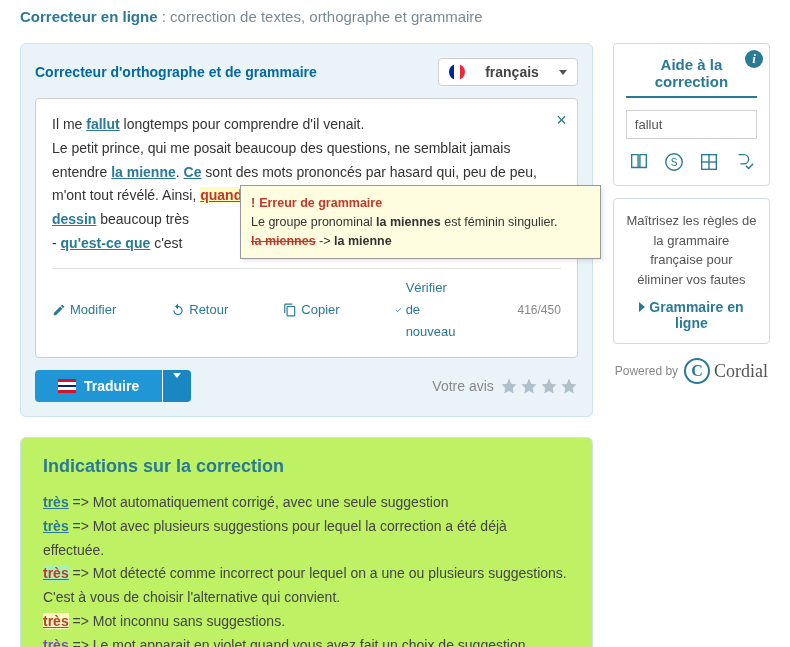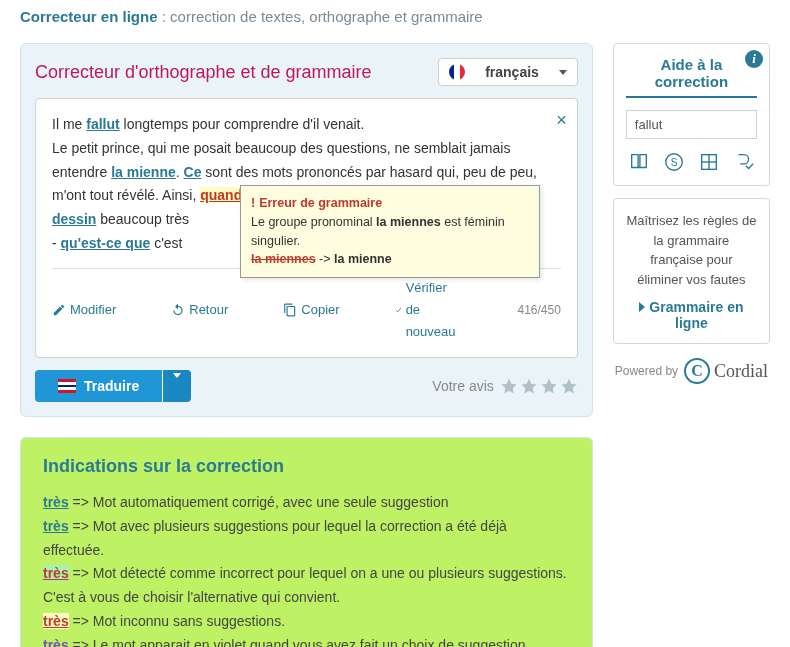--- a/index.html
+++ b/index.html
@@ -4,33 +4,33 @@
   <style>
     * { box-sizing: border-box; margin: 0; padding: 0; }
     body { font-family: -apple-system, BlinkMacSystemFont, "Segoe UI", Arial, sans-serif; background: #fff; color: #333; padding: 8px 20px; font-size: 14px; }
     .page-title { color: #2a7a95; font-size: 15px; font-weight: 600; margin-bottom: 18px; }
     .page-title .sub { color: #7a8a95; font-weight: 400; }
     .layout { display: flex; gap: 20px; }
     .main-col { flex: 1; }
     .side-col { width: 190px; }
     .panel { background: #eaf3f7; border: 1px solid #cfe3ec; border-radius: 6px; padding: 14px; }
     .panel-header { display: flex; justify-content: space-between; align-items: center; margin-bottom: 12px; }
-    .panel-title { color: #be185d; font-weight: 400; font-size: 18px; }
+    .panel-title { color: #0369a1; font-weight: 700; font-size: 14px; }
     .lang-select { background: #fff; border: 1px solid #d0d0d0; border-radius: 4px; padding: 5px 10px; display: flex; align-items: center; gap: 20px; color: #444; cursor: pointer; font-weight: bold; }
     .flag-fr { width: 16px; height: 16px; border-radius: 50%; background: linear-gradient(to right, #002395 33%, #fff 33% 66%, #ED2939 66%); display: inline-block; }
     .caret { width: 0; height: 0; border-left: 4px solid transparent; border-right: 4px solid transparent; border-top: 5px solid #555; }
     .editor-box { background: #fff; border: 1px solid #d0d0d0; border-radius: 4px; position: relative; padding: 14px 16px; line-height: 1.7; color: #333; }
     .close-x { position: absolute; top: 6px; right: 10px; color: #2a7a95; font-size: 18px; cursor: pointer; }
     .u { text-decoration: underline; }
     .blue { color: #2a7a95; font-weight: 600; }
     .violet { color: #7b4db8; font-weight: 600; }
     .red { color: #c0392b; font-weight: 600; }
     .hl-yellow { background: #fffbc2; }
     .hl-green { background: #a6f2b5; }
-    .tooltip { position: absolute; left: 204px; top: 86px; width: 300px; background: #fefde0; border: 1px solid #999; padding: 8px 10px; font-size: 12.5px; line-height: 1.5; box-shadow: 2px 2px 4px rgba(0,0,0,0.1); }
+    .tooltip { position: absolute; left: 204px; top: 86px; width: 361px; background: #fefde0; border: 1px solid #999; padding: 8px 10px; font-size: 12.5px; line-height: 1.5; box-shadow: 2px 2px 4px rgba(0,0,0,0.1); }
     .tooltip .err-title { color: #c0392b; font-weight: 700; }
     .tooltip .excl { color: #c0392b; font-weight: 700; margin-right: 4px; }
     .tooltip .strike { color: #c0392b; text-decoration: line-through; font-weight: 700; }
     .toolbar { display: flex; align-items: center; border-top: 1px solid #e0e0e0; margin-top: 12px; padding-top: 8px; font-size: 13px; gap: 41px; }
     .tb-btn { display: flex; align-items: center; gap: 4px; color: #2a7a95; margin-right: 14px; cursor: pointer; }
     .tb-btn svg { width: 14px; height: 14px; }
     .char-count { margin-left: auto; color: #888; font-size: 12px; }
     .footer-row { display: flex; align-items: center; margin-top: 12px; }
     .translate-btn { display: flex; align-items: center; }
     .translate-main { background: #2196d6; color: #fff; padding: 8px 23px; border-radius: 4px 0 0 4px; display: flex; align-items: center; gap: 8px; font-weight: 600; cursor: pointer; }

